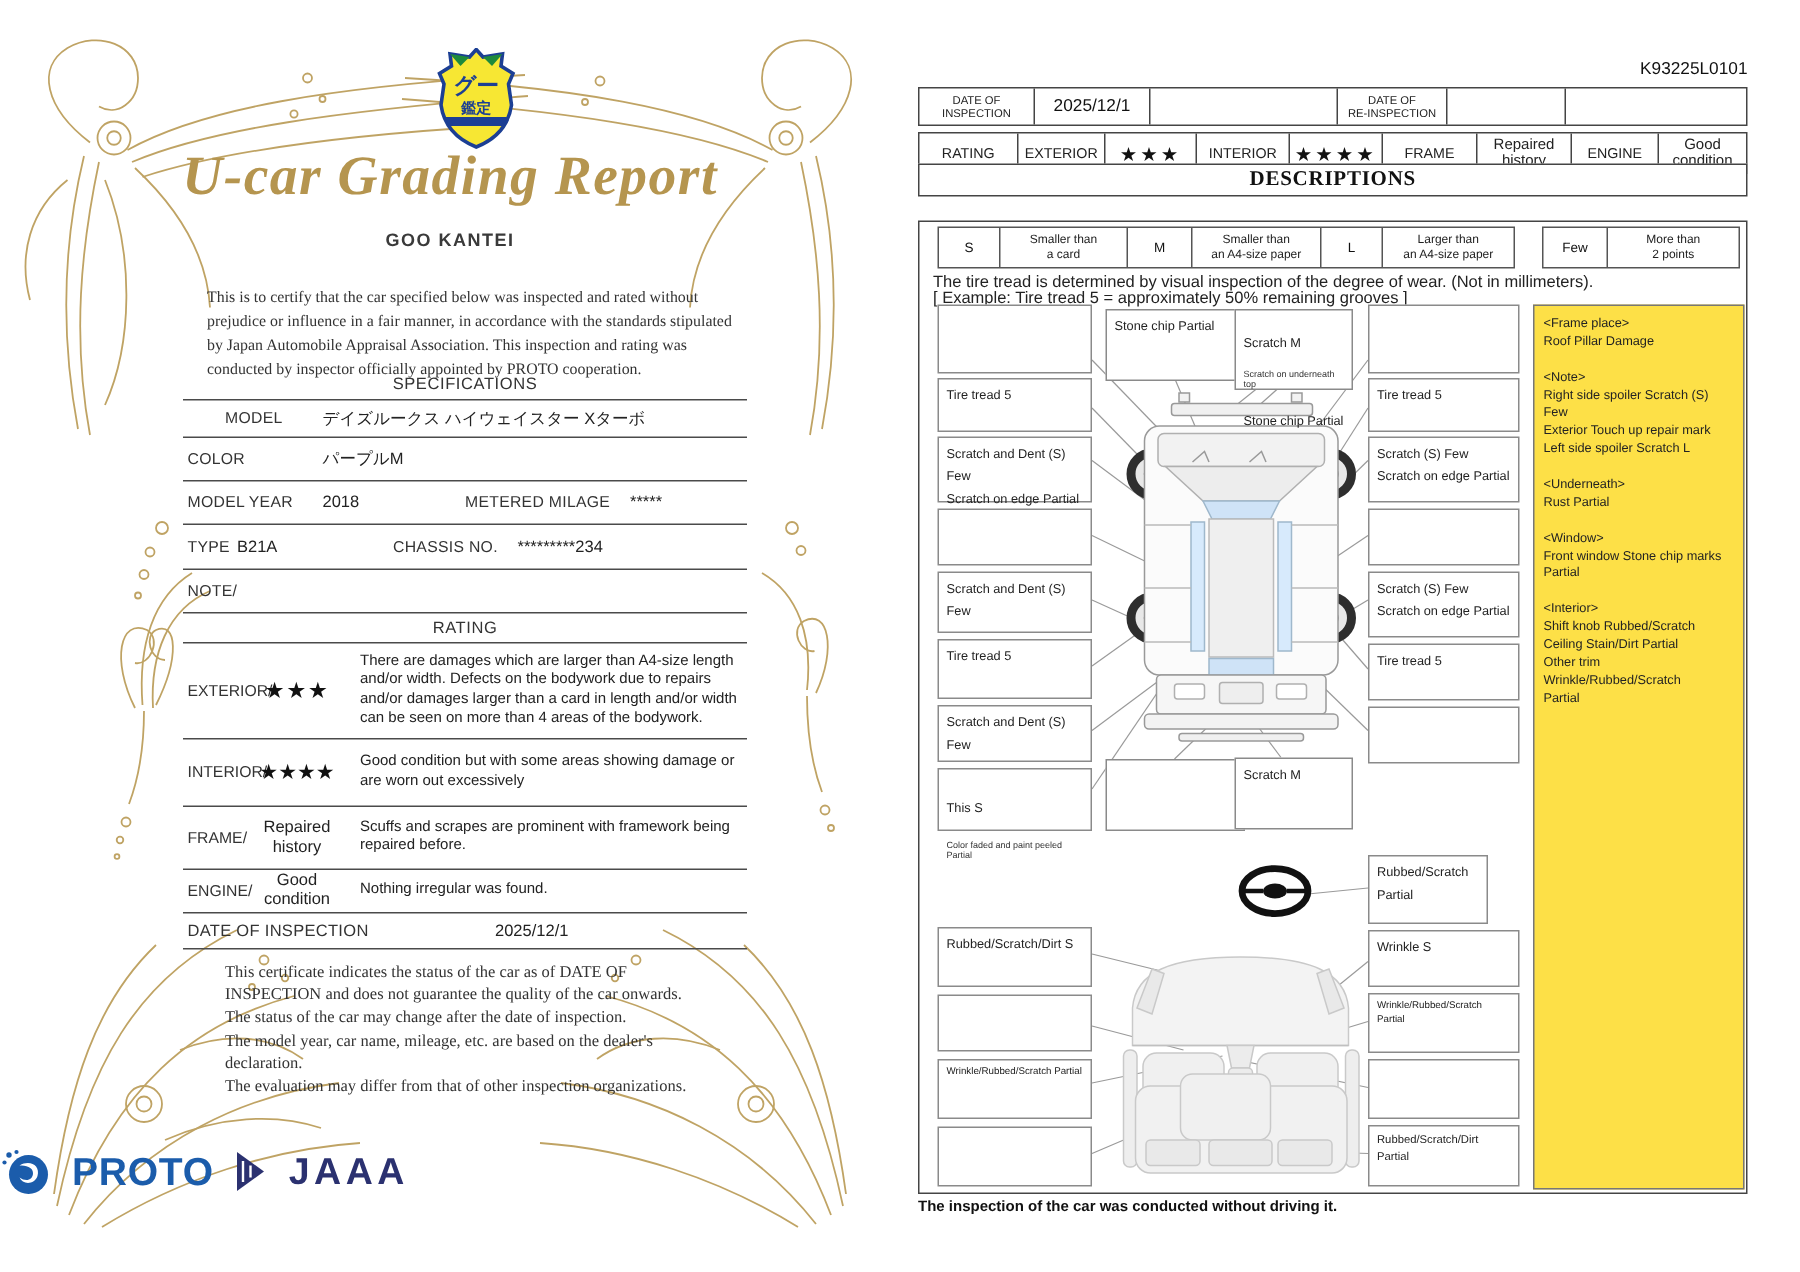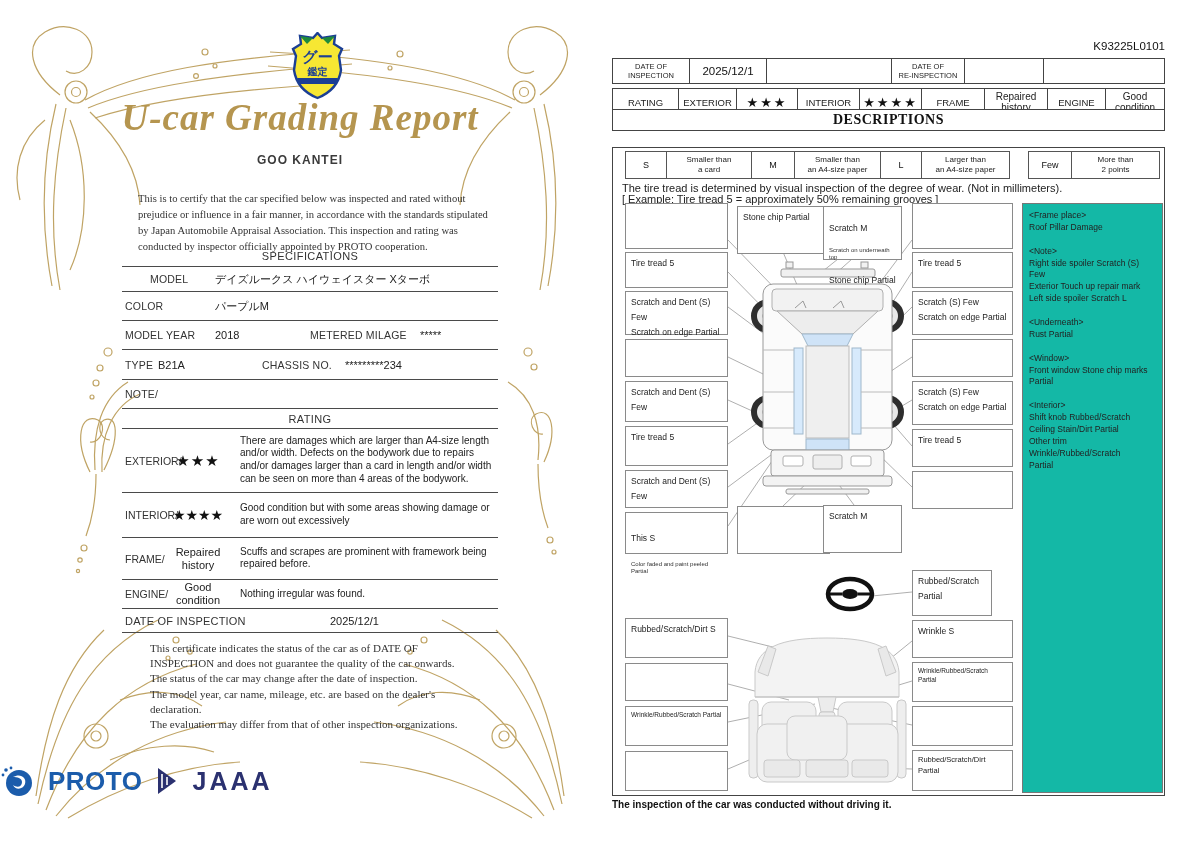--- a/index.html
+++ b/index.html
@@ -68,21 +68,21 @@
   .lcell.d{font-size:8px;line-height:1.3;color:#222;}
   .tire-note{position:absolute;left:622px;font-size:11px;color:#222;}
   .diagram-svg{position:absolute;left:612px;top:147px;pointer-events:none;}
   .abox{position:absolute;border:1px solid #8a8a8a;background:#fff;box-sizing:border-box;
      padding:3px 5px;font-size:8.5px;line-height:1.75;color:#222;white-space:pre-line;z-index:2;}
   .abox span{display:block;}
   .abox .sub{font-size:6px;line-height:1.25;color:#333;}
   .abox.tiny{font-size:6.5px;line-height:1.4;}
   .abox.sm{font-size:7.5px;line-height:1.5;}
   .notes-panel{position:absolute;left:1022px;top:203px;width:141px;height:590px;
-     border:1px solid #777;box-sizing:border-box;background:#14b8a6;padding:6px 6px;
+     border:1px solid #777;box-sizing:border-box;background:#fde047;padding:6px 6px;
      font-size:8.5px;line-height:1.4;color:#222;white-space:pre-line;z-index:2;}
   .rp-footer{position:absolute;left:612px;top:799px;font-size:10px;font-weight:600;color:#111;}
 </style>
 </head>
 <body>
 
 <div class="canvas">
 
   <section>
 

